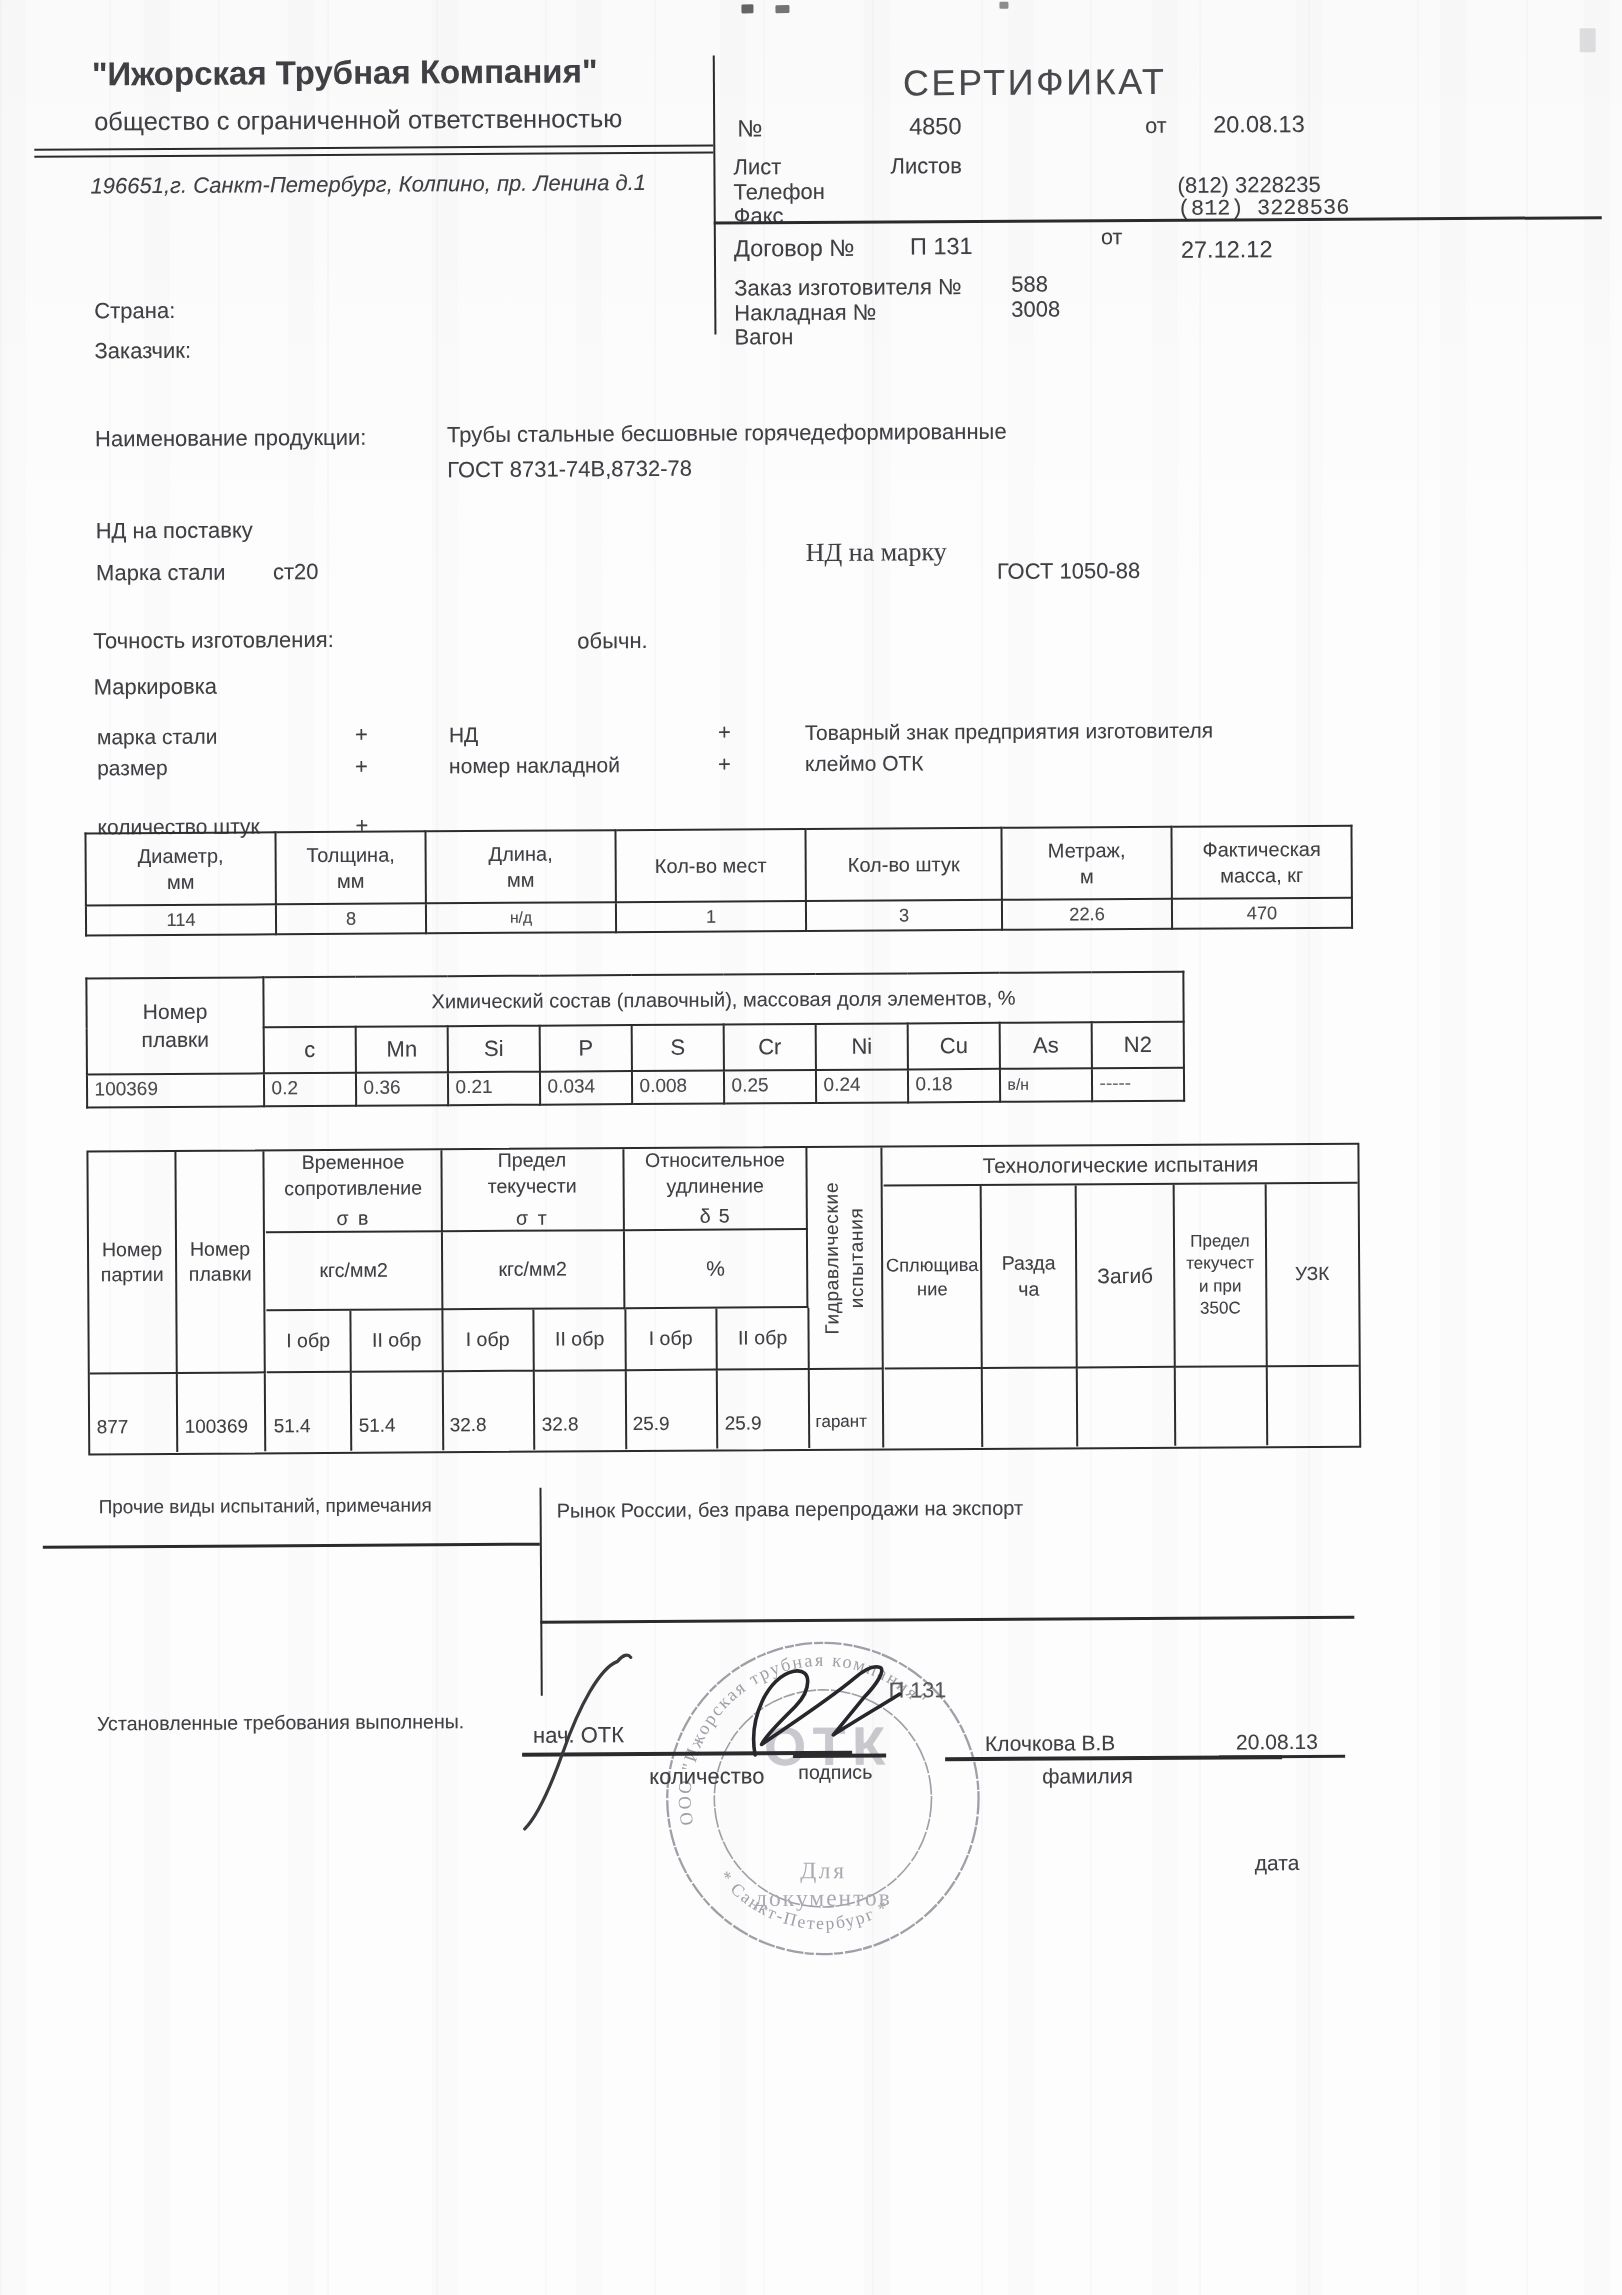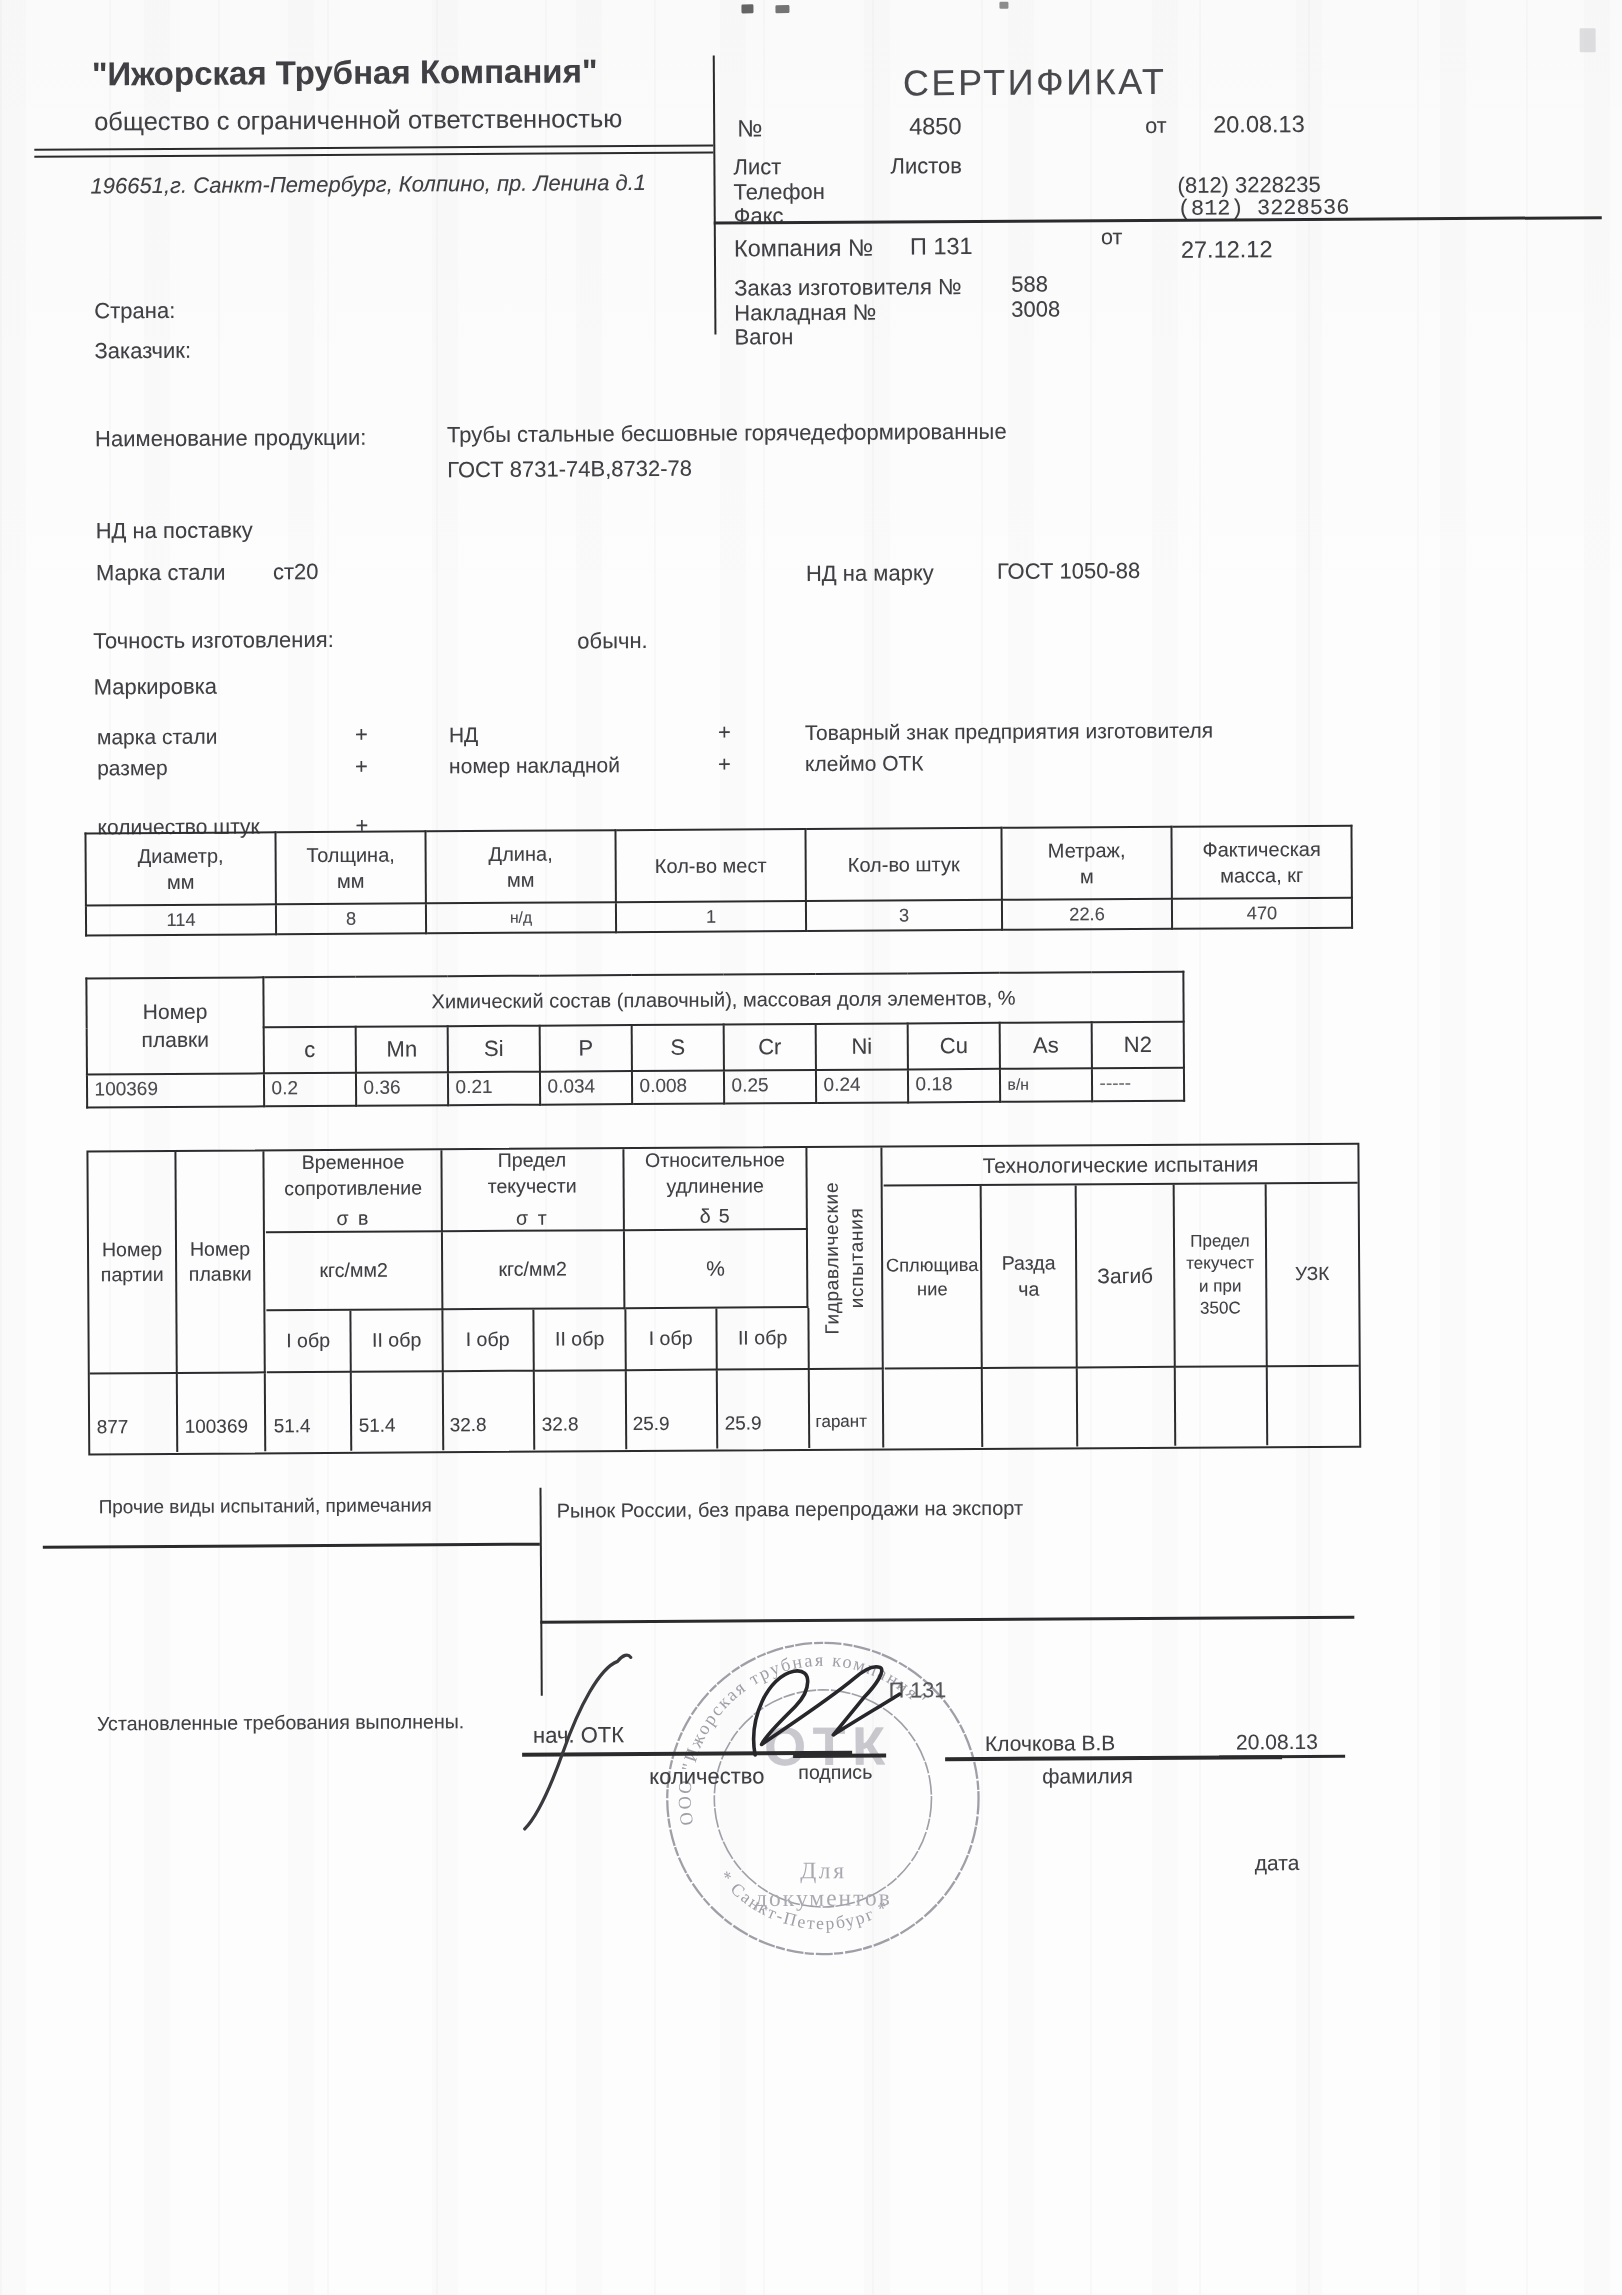--- a/index.html
+++ b/index.html
@@ -63,42 +63,42 @@
 
   <div class="t" style="left:738px;top:154px;font-size:22px;">Лист</div>
   <div class="t" style="left:895px;top:154px;font-size:22px;">Листов</div>
   <div class="t" style="left:738px;top:179px;font-size:22px;">Телефон</div>
   <div class="t" style="left:1182px;top:175px;font-size:22px;">(812) 3228235</div>
   <div class="t" style="left:738px;top:203px;font-size:22px;">Факс</div>
   <div class="t" style="left:1182px;top:199px;font-size:22px;font-family:Liberation Mono, monospace;">(812) 3228536</div>
 
   <div class="hline" style="left:718px;top:221px;width:888px;height:2.6px;"></div>
 
-  <div class="t" style="left:738px;top:235px;font-size:23.5px;">Компания №</div>
+  <div class="t" style="left:738px;top:235px;font-size:23.5px;">Договор №</div>
   <div class="t" style="left:914px;top:234px;font-size:23.5px;">П 131</div>
   <div class="t" style="left:1105px;top:226px;font-size:21.6px;">от</div>
   <div class="t" style="left:1185px;top:239px;font-size:23.5px;">27.12.12</div>
 
   <div class="t" style="left:738px;top:275px;font-size:22px;">Заказ изготовителя №</div>
   <div class="t" style="left:1015px;top:273px;font-size:22px;">588</div>
   <div class="t" style="left:738px;top:300px;font-size:22px;">Накладная №</div>
   <div class="t" style="left:1015px;top:298px;font-size:22px;">3008</div>
   <div class="t" style="left:738px;top:324px;font-size:22px;">Вагон</div>
 
   <div class="t" style="left:98px;top:294px;font-size:22px;">Страна:</div>
   <div class="t" style="left:98px;top:334px;font-size:22px;">Заказчик:</div>
 
   <div class="t" style="left:98px;top:422px;font-size:22px;">Наименование продукции:</div>
   <div class="t" style="left:450px;top:420px;font-size:22px;">Трубы стальные бесшовные горячедеформированные</div>
   <div class="t" style="left:450px;top:455px;font-size:22px;">ГОСТ 8731-74В,8732-78</div>
 
   <div class="t" style="left:98px;top:514px;font-size:22px;">НД на поставку</div>
   <div class="t" style="left:98px;top:556px;font-size:22px;">Марка стали</div>
   <div class="t" style="left:275px;top:556px;font-size:22px;">ст20</div>
-  <div class="t" style="left:808px;top:561px;font-size:22px;">НД на марку</div>
+  <div class="t" style="left:808px;top:538px;font-size:26px;font-family:Liberation Serif, serif;">НД на марку</div>
   <div class="t" style="left:999px;top:560px;font-size:22px;">ГОСТ  1050-88</div>
 
   <div class="t" style="left:95px;top:624px;font-size:22px;">Точность изготовления:</div>
   <div class="t" style="left:579px;top:627px;font-size:22px;">обычн.</div>
   <div class="t" style="left:95px;top:670px;font-size:22px;">Маркировка</div>
 
   <div class="t" style="left:98px;top:721px;font-size:21px;">марка стали</div>
   <div class="t" style="left:356px;top:719px;font-size:22px;">+</div>
   <div class="t" style="left:450px;top:721px;font-size:21px;">НД</div>
   <div class="t" style="left:719px;top:719px;font-size:22px;">+</div>

